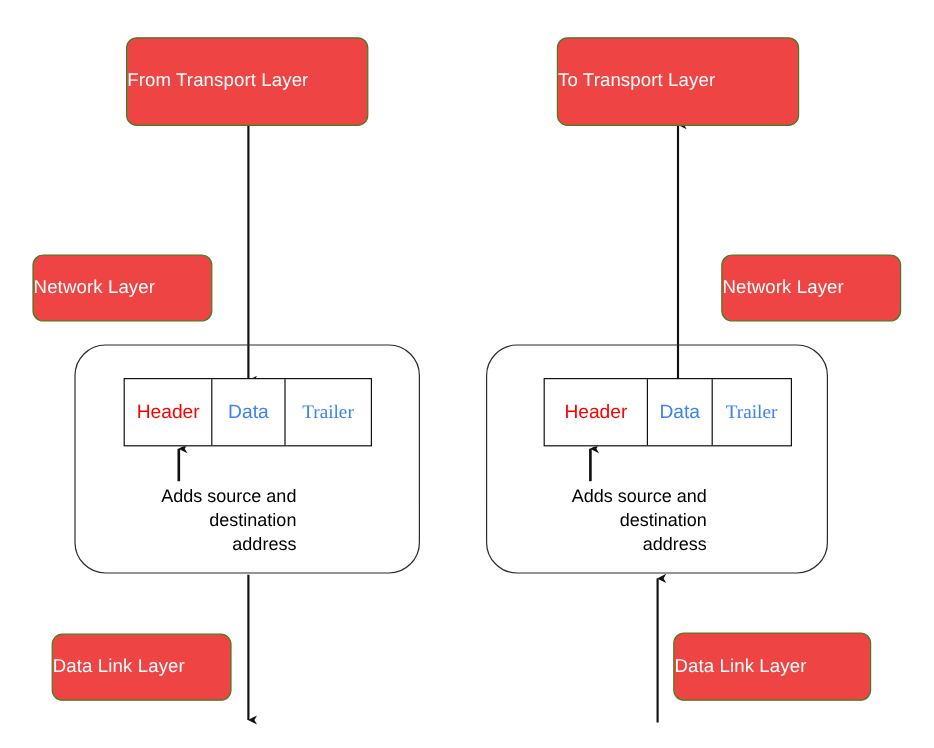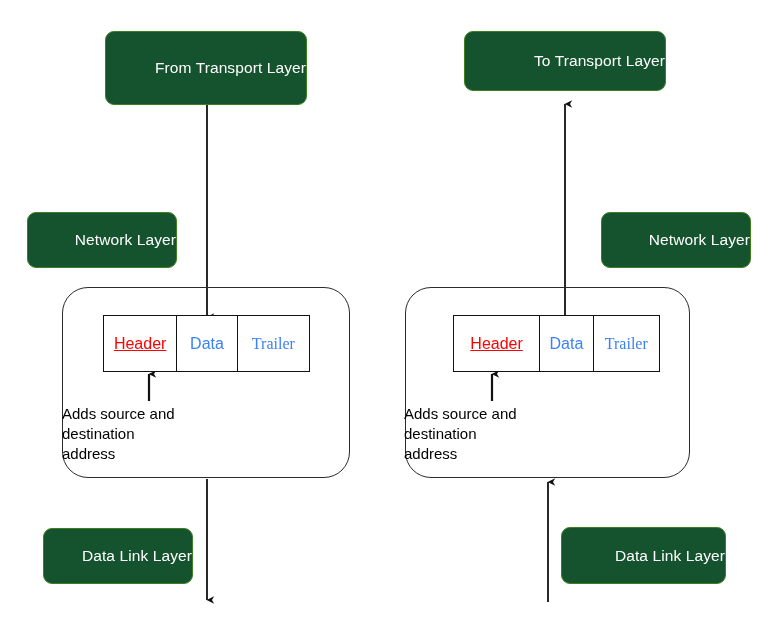--- a/index.html
+++ b/index.html
@@ -17,28 +17,28 @@
   }
   #svg-layer {
     position: absolute;
     left: 0;
     top: 0;
     width: 778px;
     height: 623px;
   }
   .lbl-box {
     position: absolute;
-    background: #14532d;
+    background: #ef4444;
     border: 1px solid #3f7f1f;
     border-radius: 9px;
     color: #ffffff;
     font-size: 15.5px;
     display: flex;
     align-items: center;
-    justify-content: flex-end;
+    justify-content: flex-start;
     text-align: center;
     box-sizing: border-box;
     letter-spacing: 0.1px;
     z-index: 5;
   }
   .pkt-container {
     position: absolute;
     border: 1.6px solid #2b2b2b;
     border-radius: 26px;
     background: transparent;
@@ -57,26 +57,26 @@
     display: flex;
     align-items: center;
     justify-content: center;
     font-size: 16px;
     color: #3b82f6;
     border-right: 1.6px solid #111111;
     box-sizing: border-box;
     white-space: nowrap;
   }
   .pkt-cell:last-child { border-right: none; font-family: Liberation Serif, serif; }
-  .pkt-cell.header-cell { color: #ff0000; text-decoration: underline; }
+  .pkt-cell.header-cell { color: #ff0000; }
   .caption {
     position: absolute;
     font-size: 15px;
     color: #000000;
-    text-align: left;
+    text-align: right;
     line-height: 1.32;
     z-index: 4;
     white-space: pre-line;
   }
 </style>
 </head>
 <body>
 
 <div id="canvas">
 
@@ -120,21 +120,21 @@
   </div>
 
   <div class="caption" style="left:62px; top:404px; width:185px;">Adds source and
 destination
 address</div>
 
   <div class="lbl-box" style="left:43px; top:528px; width:150px; height:56px;">
     <span>Data Link Layer</span>
   </div>
 
-  <div class="lbl-box" style="left:464px; top:31px; width:202px; height:60px;">
+  <div class="lbl-box" style="left:464px; top:31px; width:202px; height:74px;">
     <span>To Transport Layer</span>
   </div>
 
   <div class="lbl-box" style="left:601px; top:212px; width:150px; height:56px;">
     <span>Network Layer</span>
   </div>
 
   <div class="pkt-container" style="left:405px; top:287px; width:285px; height:191px;"></div>
 
   <div class="pkt-table" style="left:453px; top:315px; width:207px; height:57px;">

